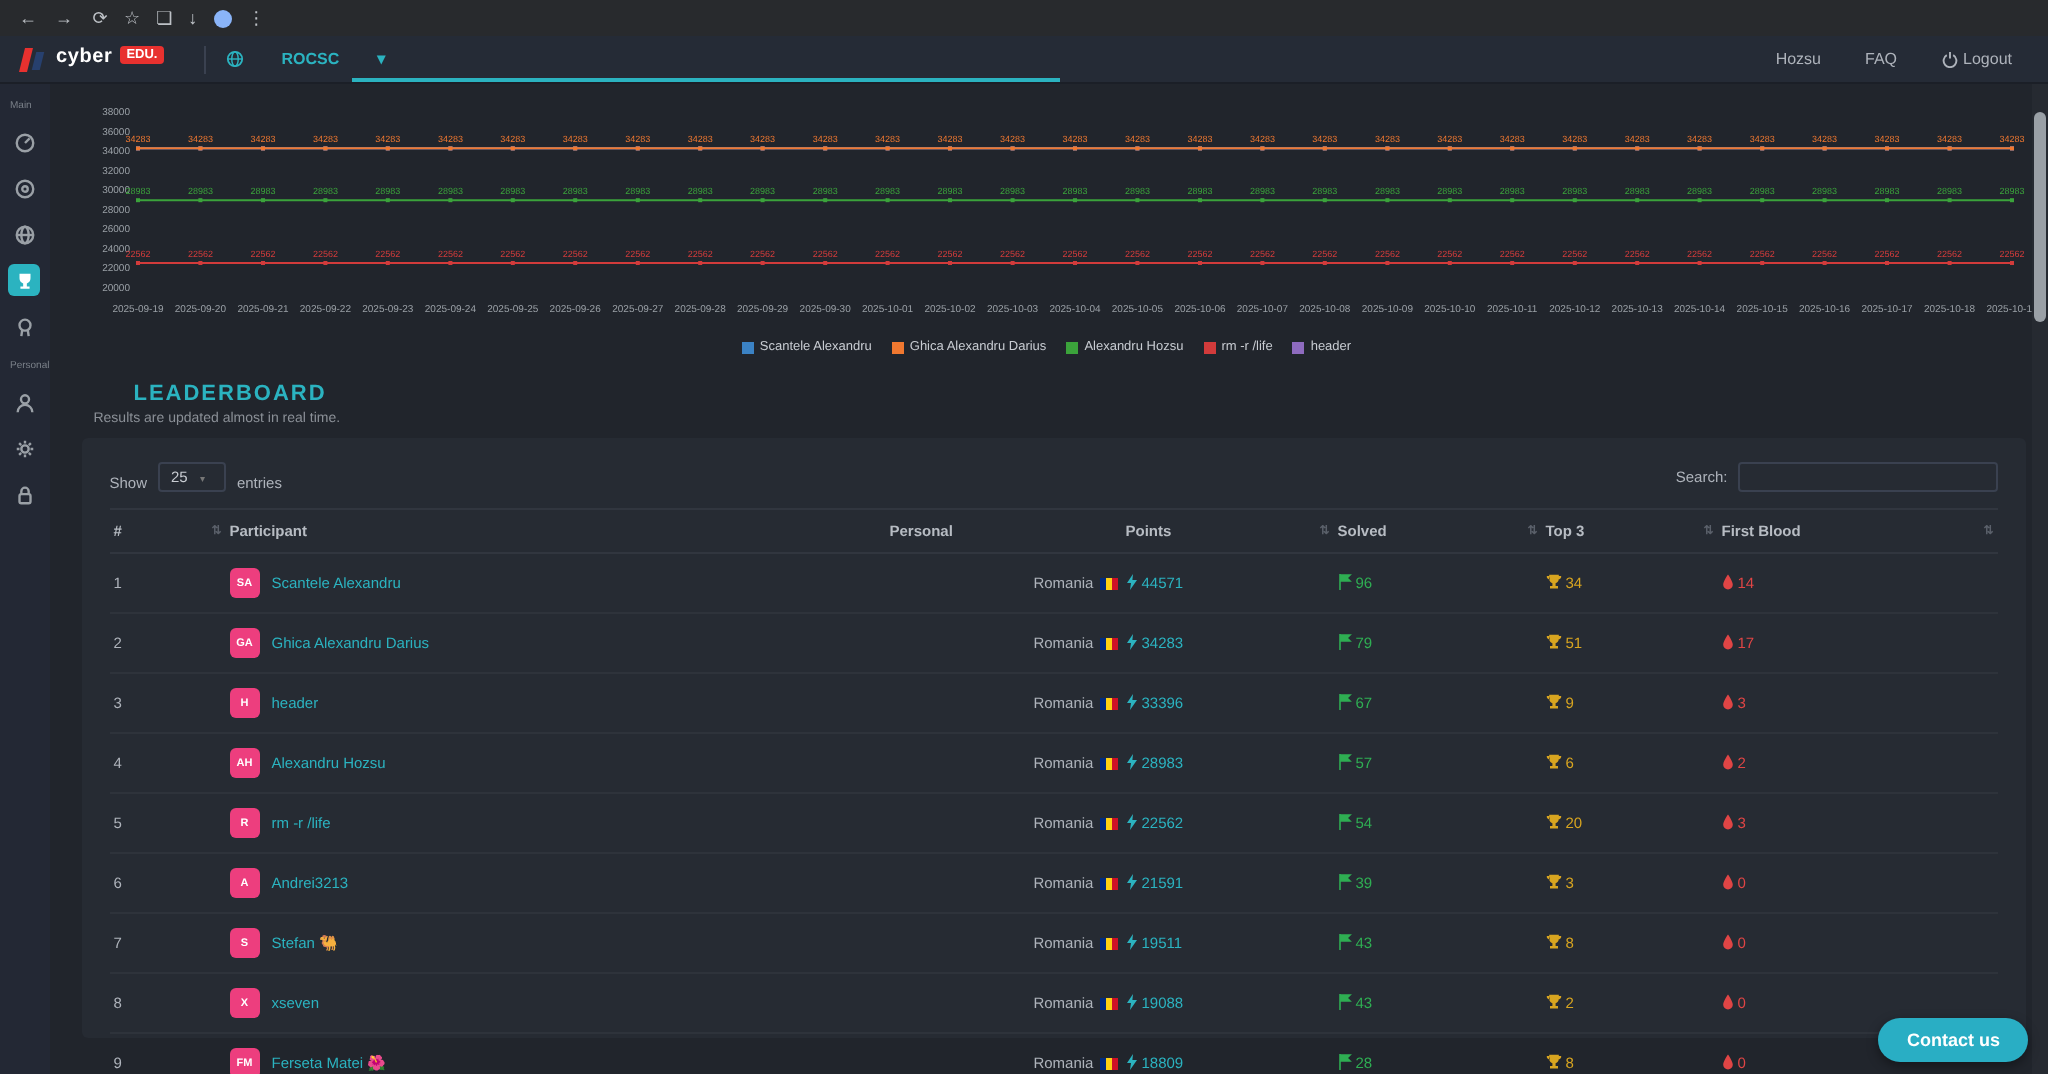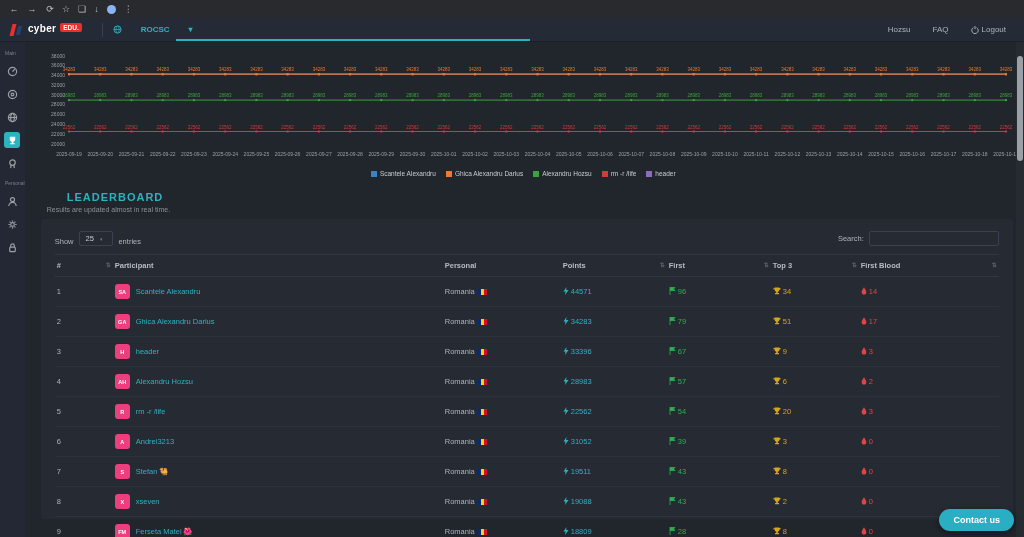--- a/index.html
+++ b/index.html
@@ -62,21 +62,21 @@
   .entries-select .car { font-size:5px; color:#777; margin-left:4px; }
   .controls .search { margin-left:auto; display:flex; align-items:center; gap:5px; }
   .search input { width:130px; height:15px; background:transparent; border:1px solid #3a4150; border-radius:2px; color:#c8ccd2; font-size:7.5px; padding:0 4px; }
 
   table { width:100%; border-collapse:collapse; font-size:7.5px; }
   thead th { text-align:left; color:#b7bcc3; font-weight:bold; padding:6px 2px; border-top:1px solid #31363f; border-bottom:1px solid #31363f; }
   thead .sort { color:#5a606a; font-size:6px; float:right; }
   tbody td { padding:7px 2px; border-bottom:1px solid #2e333b; color:#aeb3bb; }
   td.rank { width:58px; }
   td.participant { width:330px; }
-  td.country { width:118px; }
+  td.country { width:118px;text-align:right; }
   td.points { width:106px; color:#2bb3c0; }
   td.solved { width:104px; color:#2fae53; }
   td.top3 { width:88px; color:#d8a520; }
   td.blood { color:#e04545; }
   .pcell { display:flex; align-items:center; gap:6px; }
   .pavatar { width:15px; height:15px; border-radius:3px; background:#ed3e7e; color:#fff; font-weight:bold;
              font-size:5.5px; display:flex; align-items:center; justify-content:center; }
   .pname { color:#2bb3c0; cursor:pointer; }
   .flag-ro { display:inline-block; width:9px; height:6px; vertical-align:-1px; margin-left:3px;
              background:linear-gradient(90deg,#002b7f 33%,#fcd116 33%,#fcd116 66%,#ce1126 66%); }
@@ -535,21 +535,21 @@
         </span>
       </div>
 
       <table>
         <thead>
           <tr>
             <th><span>#</span><span class="sort">⇅</span></th>
             <th><span>Participant</span></th>
             <th><span>Personal</span></th>
             <th><span>Points</span><span class="sort">⇅</span></th>
-            <th><span>First</span><span class="sort">⇅</span></th>
+            <th><span>Solved</span><span class="sort">⇅</span></th>
             <th><span>Top 3</span><span class="sort">⇅</span></th>
             <th><span>First Blood</span><span class="sort">⇅</span></th>
           </tr>
         </thead>
         <tbody id="lb-body">
   <tr>
     <td class="rank">1</td>
     <td class="participant">
       <span class="pcell">
         <span class="pavatar">SA</span>
@@ -708,21 +708,21 @@
     <td class="participant">
       <span class="pcell">
         <span class="pavatar">A</span>
         <span class="pname">Andrei3213</span>
       </span>
     </td>
     <td class="country"><span class="cname">Romania</span><span class="flag-ro"></span></td>
     <td class="points">
       <svg class="cicon" width="6" height="8" viewBox="0 0 6 8">
                   <path d="M3.5 0 L0.5 4.5 H2.5 L2 8 L5.5 3 H3.2 Z" fill="#2bb3c0"></path>
-                </svg><span class="val">31052</span>
+                </svg><span class="val">21591</span>
     </td>
     <td class="solved">
       <svg class="cicon" width="7" height="8" viewBox="0 0 7 8">
                   <path d="M1 0 V8 M1 0.5 H6 L4.5 2 L6 3.5 H1" stroke="#2fae53" fill="#2fae53" stroke-width="0.8"></path>
                 </svg><span class="val">39</span>
     </td>
     <td class="top3">
       <svg class="cicon" width="8" height="8" viewBox="0 0 10 10">
                   <path d="M2 0.5 h6 v2.5 a3 3 0 0 1 -2 2.8 V7.5 h1.5 v1.5 H2.5 V7.5 H4 V5.8 A3 3 0 0 1 2 3 Z M2 1.2 H0.5 a2 2 0 0 0 2 2.3 M8 1.2 H9.5 a2 2 0 0 1 -2 2.3" fill="#d8a520" stroke="none"></path>
                 </svg><span class="val">3</span>

